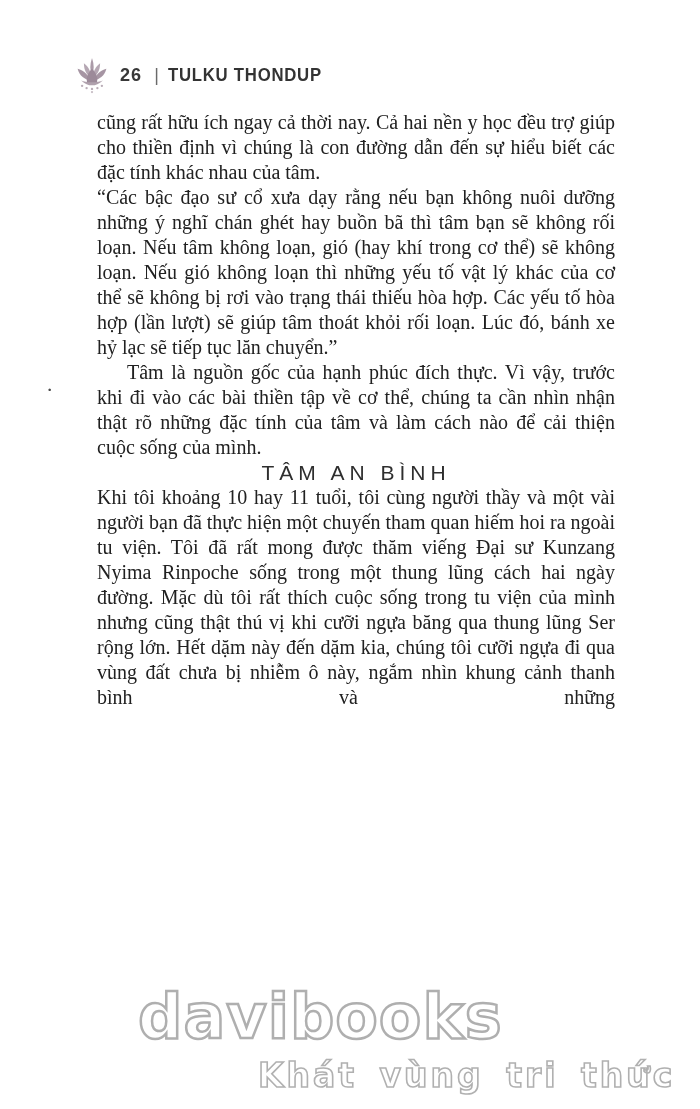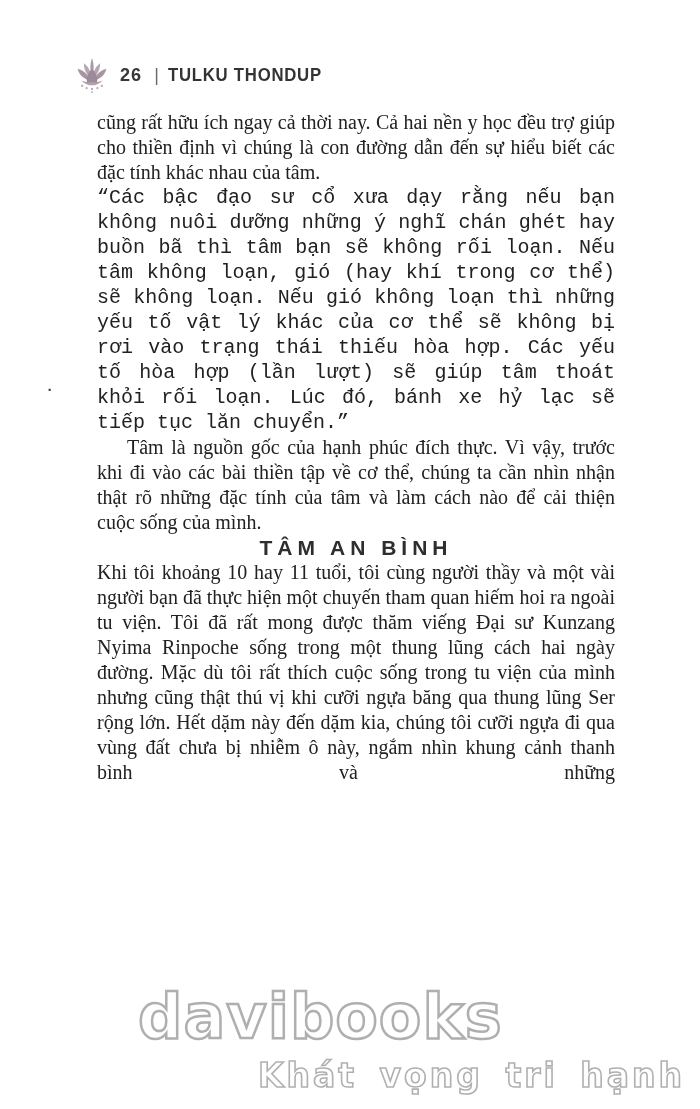--- a/index.html
+++ b/index.html
@@ -33,27 +33,27 @@
 
   
   .content {
     position:absolute; left:97px; top:110px; width:518px;
     font-size:20px; line-height:25px; color:#212121;
     text-align:justify;
   }
   .content p { margin:0; }
   .p-indent { text-indent:30px; }
   .p2 { margin-top:8px; }
-  .bquote { margin:24px 0 0 25px;font-family:Liberation Mono, monospace; }
+  .bquote { margin:24px 0 0 25px; }
   .p3 { margin-top:24px; }
   .section-heading {
     margin-top:34px;
     text-align:center; text-indent:0;
     font-family:"Liberation Sans", sans-serif;
-    font-size:21px; font-weight:700; letter-spacing:5px;
+    font-size:21px; font-weight:400; letter-spacing:5px;
     color:#2e2e2e;
   }
   .p4 { margin-top:25px; text-align-last:justify; }
 
   .margin-dot {
     position:absolute; left:46px; top:380px;
     font-size:22px; color:#4a4a4a; line-height:20px;
   }
 
   
@@ -106,15 +106,15 @@
 
   <div class="content">
     <p class="p1">cũng rất hữu ích ngay cả thời nay. Cả hai nền y học đều trợ giúp cho thiền định vì chúng là con đường dẫn đến sự hiểu biết các đặc tính khác nhau của tâm.</p>
     <p class="bquote">“Các bậc đạo sư cổ xưa dạy rằng nếu bạn không nuôi dưỡng những ý nghĩ chán ghét hay buồn bã thì tâm bạn sẽ không rối loạn. Nếu tâm không loạn, gió (hay khí trong cơ thể) sẽ không loạn. Nếu gió không loạn thì những yếu tố vật lý khác của cơ thể sẽ không bị rơi vào trạng thái thiếu hòa hợp. Các yếu tố hòa hợp (lần lượt) sẽ giúp tâm thoát khỏi rối loạn. Lúc đó, bánh xe hỷ lạc sẽ tiếp tục lăn chuyển.”</p>
     <p class="p3 p-indent">Tâm là nguồn gốc của hạnh phúc đích thực. Vì vậy, trước khi đi vào các bài thiền tập về cơ thể, chúng ta cần nhìn nhận thật rõ những đặc tính của tâm và làm cách nào để cải thiện cuộc sống của mình.</p>
     <p class="section-heading">TÂM AN BÌNH</p>
     <p class="p4">Khi tôi khoảng 10 hay 11 tuổi, tôi cùng người thầy và một vài người bạn đã thực hiện một chuyến tham quan hiếm hoi ra ngoài tu viện. Tôi đã rất mong được thăm viếng Đại sư Kunzang Nyima Rinpoche sống trong một thung lũng cách hai ngày đường. Mặc dù tôi rất thích cuộc sống trong tu viện của mình nhưng cũng thật thú vị khi cưỡi ngựa băng qua thung lũng Ser rộng lớn. Hết dặm này đến dặm kia, chúng tôi cưỡi ngựa đi qua vùng đất chưa bị nhiễm ô này, ngắm nhìn khung cảnh thanh bình và những</p>
   </div>
 
   <div class="wm-name">davibooks</div>
-  <div class="wm-tagline">Khát vọng tri hạnh</div>
+  <div class="wm-tagline">Khát vùng tri thức</div>
 
 </div>
 
 </body></html>

